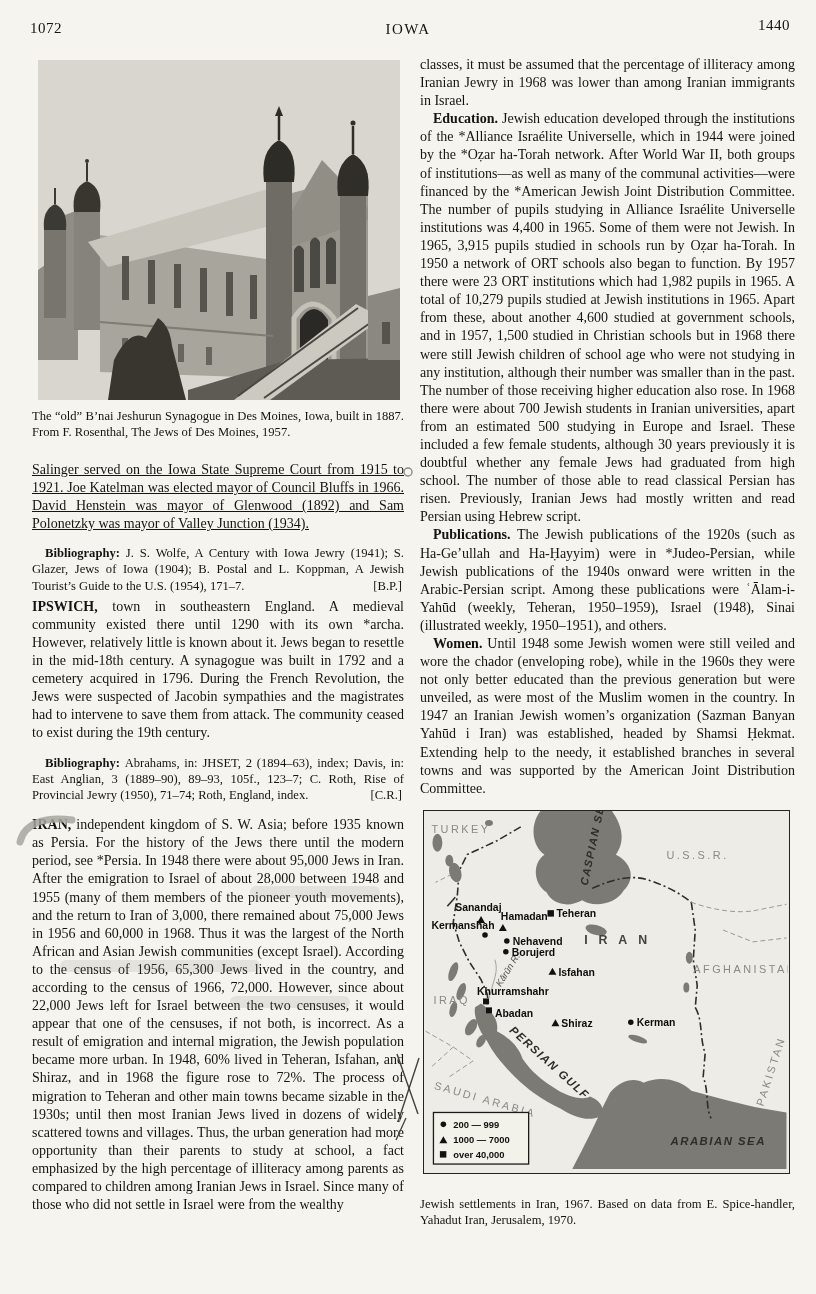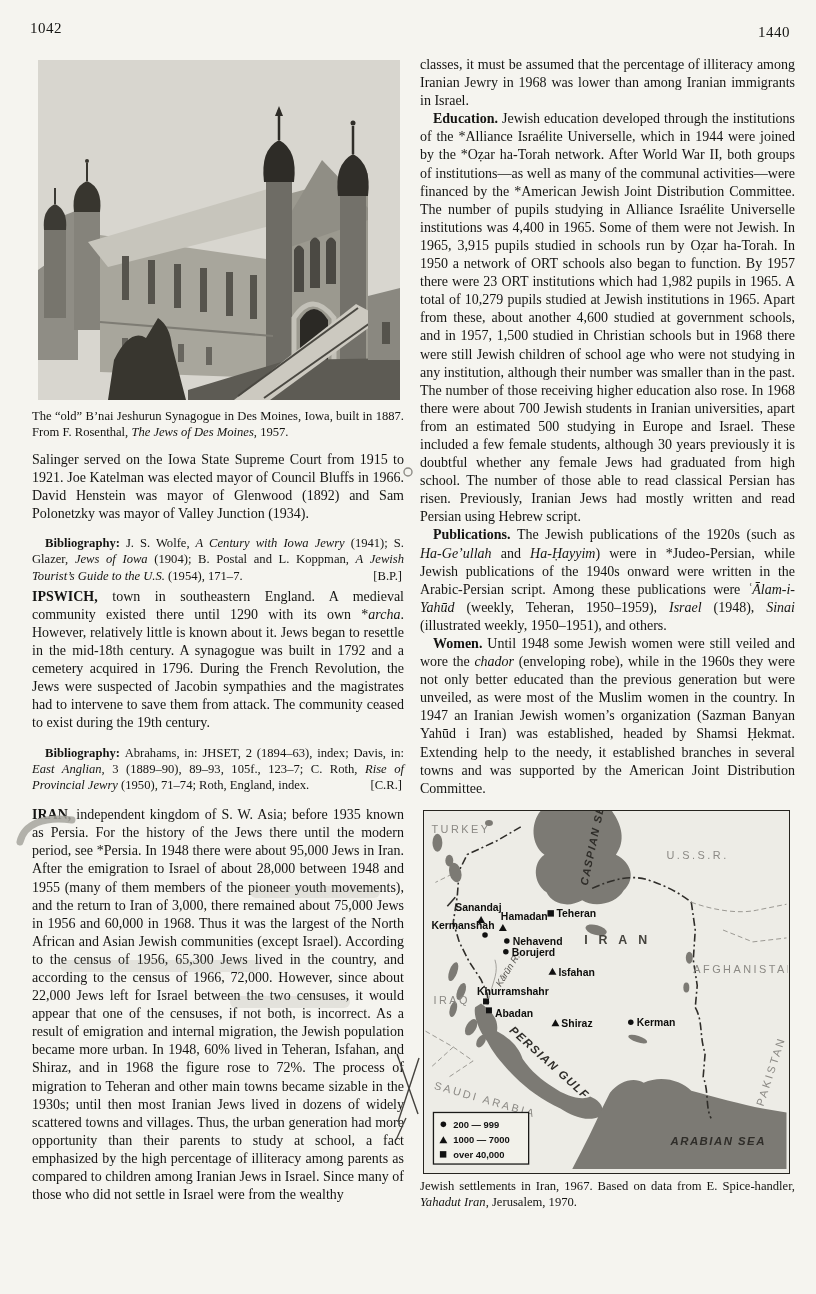--- a/index.html
+++ b/index.html
@@ -4,55 +4,56 @@
 <style>
   * { margin:0; padding:0; box-sizing:border-box; }
   html,body { background:#e8e7e2; }
   .page {
     position:relative; width:816px; height:1294px; overflow:hidden;
     background:#f5f4ef; color:#141412;
     font-family:"Liberation Serif", serif;
   }
   .pagenum { position:absolute; font-size:15px; letter-spacing:.5px; }
   .pagenum.left { left:30px; top:20px; }
-  .pagenum.right { right:26px; top:24px;text-align:right; }
+  .pagenum.right { right:26px; top:17px;text-align:right; }
   .running-title { position:absolute; left:0; right:0; top:21px; text-align:center;
     font-size:15px; letter-spacing:1.5px; }
   .col { position:absolute; }
   .col-left { left:32px; top:60px; width:372px; }
   .col-right { left:420px; top:56px; width:375px; }
   .photo { width:362px; height:340px; margin-left:6px; overflow:hidden; }
   .caption { margin-top:8px; font-size:12.6px; line-height:16.4px; text-align:justify; }
   .body { font-size:14px; line-height:18.1px; text-align:justify; }
   .small { font-size:12.6px; line-height:16.2px; text-align:justify; }
   .indent { text-indent:13px; }
-  .mt-para { margin-top:10px; }
+  .mt-para { margin-top:20px;text-decoration:underline; }
   .mt-bib { margin-top:12px; }
   .mt-entry { margin-top:4px; }
   .mt-iran { margin-top:13px; }
   .bib { position:relative; }
   .sig { position:absolute; right:2px; bottom:0; font-style:normal; }
   .seg-b { font-weight:700; }
-  .seg-i { font-style:italic; }
+  .seg-i { }
   .map-figure { margin-top:12px; margin-left:3px; width:367px; border:1.5px solid #26241f; background:#edece6; }
-  .map-caption { margin-top:4px; }
+  .map-caption { margin-top:22px; }
   .overlay { position:absolute; pointer-events:none; }
   .smudge { position:absolute; background:#8a887f; opacity:.16; border-radius:6px; pointer-events:none; }
   svg text { font-family:"Liberation Sans", sans-serif; }
   .city-label { font-size:10.5px; font-weight:700; fill:#0d0d0b; }
   .country-label { fill:#8b8984; letter-spacing:2.5px; font-size:11px; }
   .sea-label { font-style:italic; font-weight:700; fill:#2f2d29; letter-spacing:1.5px; }
   .legend-label { font-size:9.5px; font-weight:700; fill:#111; }
 </style>
 </head>
 <body>
 
 <div class="page">
 
-  <span class="pagenum left">1042</span>
+  <span class="pagenum left">1072</span>
+  <span class="running-title">IOWA</span>
   <span class="pagenum right">1440</span>
 
   <section class="col col-left">
 
     <figure class="photo">
       <svg viewBox="0 0 362 340" width="362" height="340">
         <rect width="362" height="340" fill="#d8d6cf"></rect>
         <polygon points="0,300 0,210 14,200 14,160 40,150 40,300" fill="#8f8d85"></polygon>
         <rect x="6" y="168" width="22" height="90" fill="#77756d"></rect>
         <path d="M6,170 Q4,150 17,144 Q30,150 28,170 Z" fill="#3c3a34"></path>

